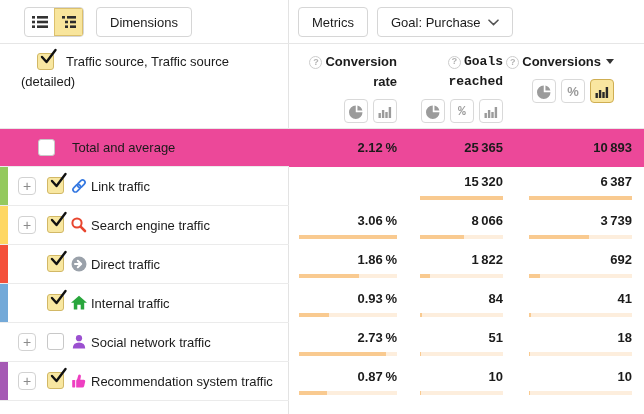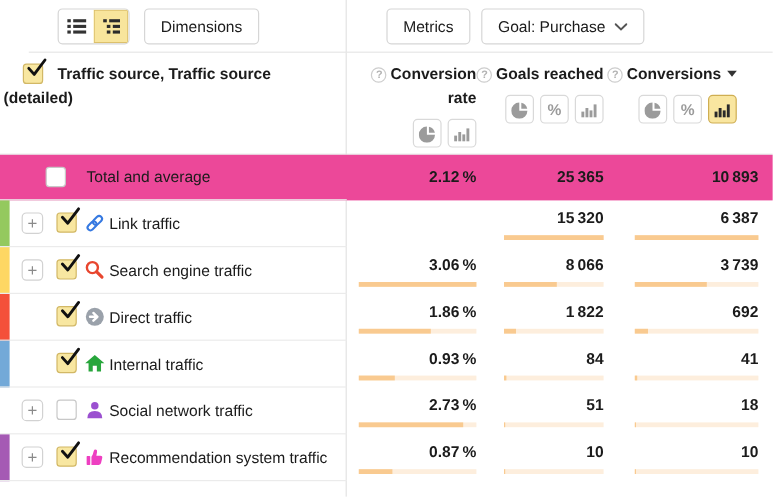--- a/index.html
+++ b/index.html
@@ -3,39 +3,39 @@
 <meta charset="utf-8">
 <style>
   * { margin:0; padding:0; box-sizing:border-box; }
   html,body { width:644px; height:414px; background:#fff; overflow:hidden;
     font-family:"Liberation Sans","DejaVu Sans",sans-serif; color:#1b1b1b; }
   body { position:relative; font-size:13px; }
 
   .vdivider { position:absolute; left:288px; top:0; width:1px; height:414px; background:#e3e3e3; }
 
   
-  .toolbar { position:relative; height:44px; border-bottom:1px solid #e6e6e6;margin-left:24px; }
+  .toolbar { position:relative; height:44px; border-bottom:1px solid #e6e6e6; }
   .btn { position:absolute; top:7px; height:30px; background:#fff; border:1px solid #d6d6d6;
     border-radius:4px; font-size:13px; display:flex; align-items:center; justify-content:center;
     padding:0 13px; cursor:pointer; white-space:nowrap; }
   .seg { position:absolute; left:24px; top:7px; height:30px; display:flex; border:1px solid #d6d6d6;
     border-radius:4px; overflow:hidden; background:#fff; }
   .seg-btn { width:29px; height:28px; display:flex; align-items:center; justify-content:center; cursor:pointer; }
   .seg-btn.selected { background:#f8e59c; box-shadow:inset 0 0 0 1px #dcc06c; }
   .btn-dimensions { left:96px; }
   .btn-metrics { left:298px; }
   .btn-goal { left:377px; gap:7px; }
 
   
   .thead { position:relative; height:85px; border-bottom:1px solid #e7e7e7; }
-  .dimhead { position:absolute; left:0; top:0; width:282px; padding:8px 6px 0 3px;
-    font-weight:bold; font-size:13px; line-height:20px; }
+  .dimhead { position:absolute; left:0; top:0; width:282px; padding:8px 6px 0 21px;
+    font-weight:normal; font-size:13px; line-height:20px; }
   .hcell { position:absolute; top:0; text-align:right; padding-top:8px; }
   .hc-rate { left:290px; width:107px; }
-  .hc-goals { left:397px; width:106px; }
+  .hc-goals { left:397px; width:106px;font-family:Liberation Mono, monospace; }
   .hc-conv { left:485px; width:129px; }
   .htitle { font-weight:bold; font-size:13px; line-height:20px; cursor:pointer; }
   .qicon { display:inline-block; width:13px; height:13px; border:1px solid #cdcdcd; border-radius:50%;
     font-size:9px; line-height:11px; color:#b3b3b3; text-align:center; font-weight:bold;
     vertical-align:1px; margin-right:3px; }
   .tri { display:inline-block; width:0; height:0; border-left:4px solid transparent;
     border-right:4px solid transparent; border-top:5px solid #333; margin-left:5px; vertical-align:2px; }
   .toggles { display:flex; justify-content:flex-end; gap:5px; margin-top:7px; }
   .tg { width:24px; height:24px; border:1px solid #d9d9d9; border-radius:4px; background:#fff;
     display:flex; align-items:center; justify-content:center; cursor:pointer; color:#9b9b9b;

